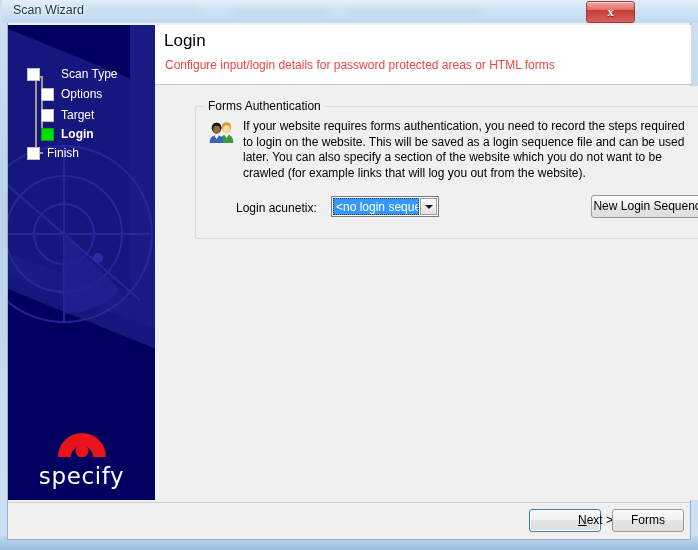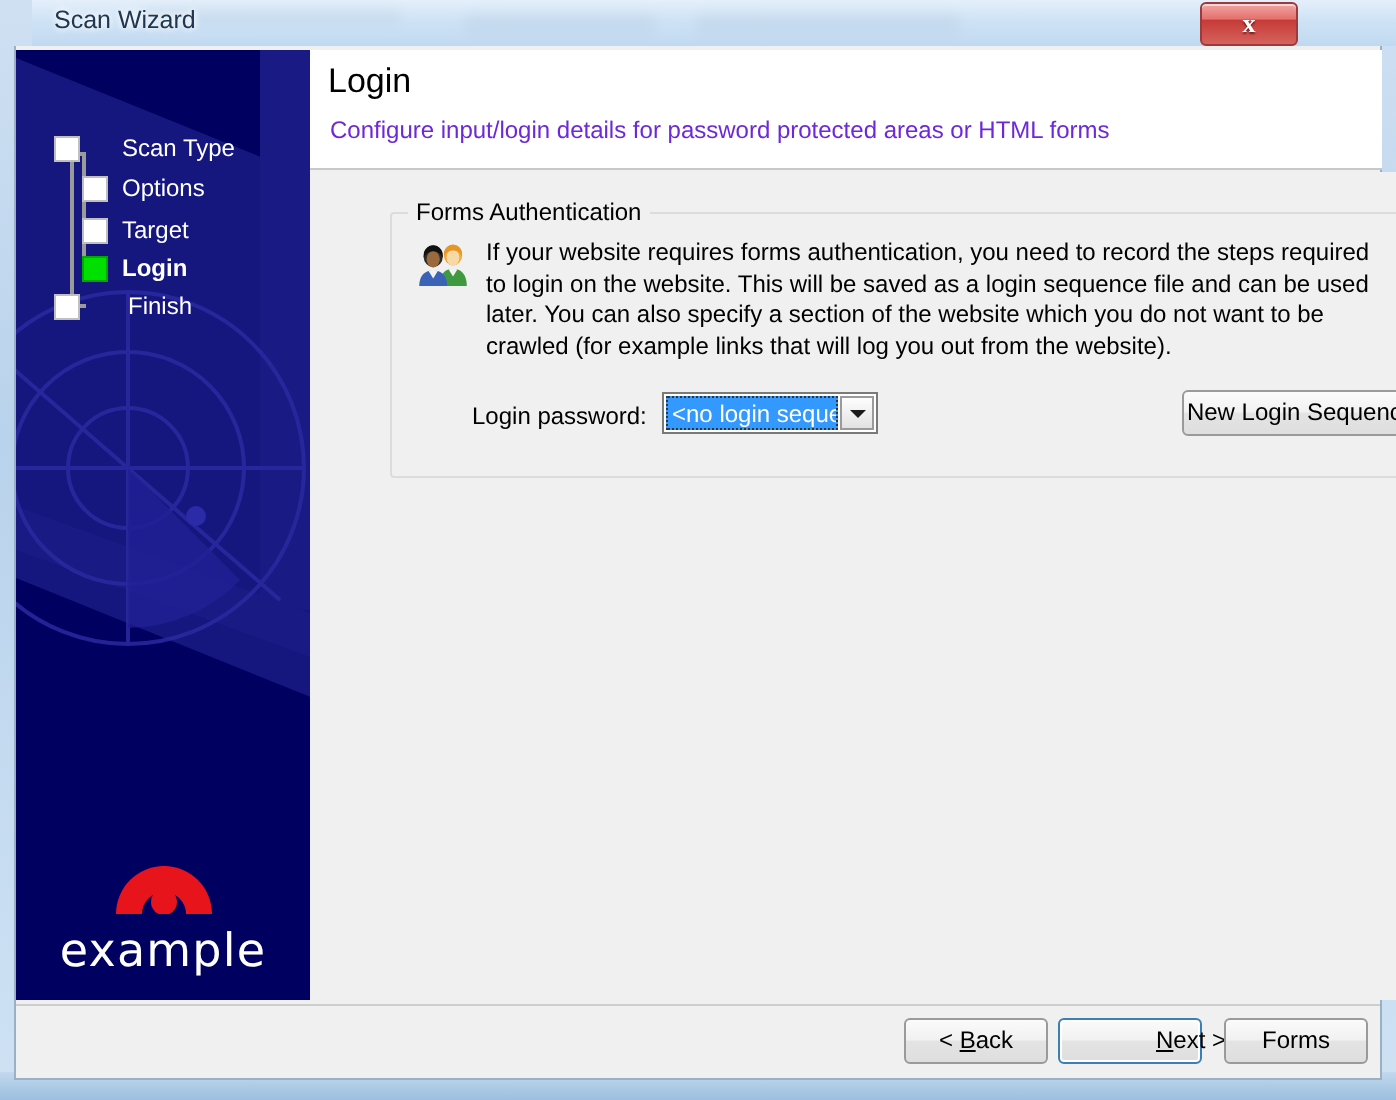--- a/index.html
+++ b/index.html
@@ -34,21 +34,21 @@
   }
 
   
   #window {
     position: absolute;
     left: 0; top: 0;
     width: 698px; height: 550px;
   }
   #titlebar {
     position: absolute;
-    left: 16px; top: 0;
+    left: 2px; top: 0;
     width: 636px; height: 23px;
   }
   #titlebar-bg {
     position: absolute;
     left: 0; top: 0;
     width: 698px; height: 23px;
     background: linear-gradient(180deg,
         rgba(232,242,252,.85) 0%,
         rgba(206,227,246,.80) 45%,
         rgba(190,216,240,.82) 100%);
@@ -199,21 +199,21 @@
   #page-title {
     position: absolute;
     left: 9px; top: 6px;
     font-size: 17px;
     color: #000000;
   }
   #page-subtitle {
     position: absolute;
     left: 10px; top: 33px;
     font-size: 12px;
-    color: #6d28d9;
+    color: #ef4444;
   }
 
   #content {
     position: absolute;
     left: 155px; top: 86px;
     width: 536px; height: 414px;
     background: #f0f0f0;
     margin-left: 28px;
   }
 
@@ -396,30 +396,30 @@
         <span class="label" style="left:20px;">Target</span>
       </div>
 
       <div class="step active" style="left:33px; top:103px;">
         <span class="box" style="left:0; top:0;"></span>
         <span class="label" style="left:20px;">Login</span>
       </div>
 
       <div class="step" style="left:19px; top:122px;">
         <span class="box" style="left:0; top:0;"></span>
-        <span class="label" style="left:37px;">Finish</span>
+        <span class="label" style="left:20px;">Finish</span>
       </div>
     </div>
 
     <div id="logo">
       <svg class="mark" viewBox="0 0 52 34">
         <path d="M2 34 A24 24 0 0 1 50 34 L37 34 A11 11 0 0 0 15 34 Z" fill="#e8141b"></path>
         <circle cx="26" cy="28" r="6.5" fill="#e8141b"></circle>
       </svg>
-      <div class="word">example</div>
+      <div class="word">specify</div>
     </div>
   </div>
 
   <div id="header">
     <div id="page-title">Login</div>
     <div id="page-subtitle">Configure input/login details for password protected areas or HTML forms</div>
   </div>
 
   <div id="content">
 
@@ -437,37 +437,34 @@
         <ellipse cx="7.6" cy="7.2" rx="4.8" ry="5.4" fill="#2b2b2b"></ellipse>
         <ellipse cx="7.6" cy="8.6" rx="3.3" ry="4.1" fill="#9a6a3c"></ellipse>
         <path d="M7.6 4.6 a4.7 4.7 0 0 1 4.7 3.4 l0 -2.5 a4.8 4.8 0 0 0 -9.4 0 l0 2.5 a4.7 4.7 0 0 1 4.7 -3.4z" fill="#111111"></path>
         <path d="M0.6 22 C0.6 16.4 3.7 14.2 7.6 14.2 C11.5 14.2 14.6 16.4 14.6 22 Z" fill="#3a63b8"></path>
         <path d="M5.3 14.5 L7.6 18.2 L9.9 14.5 L7.6 13.8 Z" fill="#f2f2f2"></path>
       </svg>
 
       <div id="groupbox-text">If your website requires forms authentication, you need to record the steps required to login on the website. This will be saved as a login sequence file and can be used later.
 You can also specify a section of the website which you do not want to be crawled (for example links that will log you out from the website).</div>
 
-      <div id="seq-label">Login password:</div>
+      <div id="seq-label">Login acunetix:</div>
 
       <div id="seq-combo">
         <div class="sel">&lt;no login sequence&gt;</div>
         <div class="arrowbtn">
           <span class="tri"></span>
         </div>
       </div>
 
       <div class="btn" id="new-seq-btn">New Login Sequence</div>
     </div>
 
   </div>
 
   <div id="footer">
-    <div class="btn" id="btn-back">
-      &lt;&nbsp;<span class="mn">B</span>ack
-    </div>
     <div class="btn default" id="btn-next">
       <span class="mn">N</span>ext&nbsp;&gt;
     </div>
     <div class="btn" id="btn-cancel">Forms</div>
   </div>
 
 </div>
 
 </body></html>

